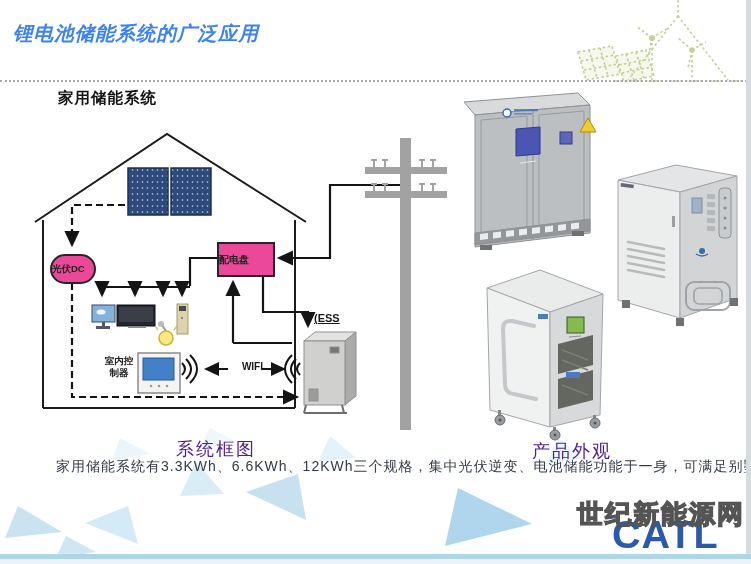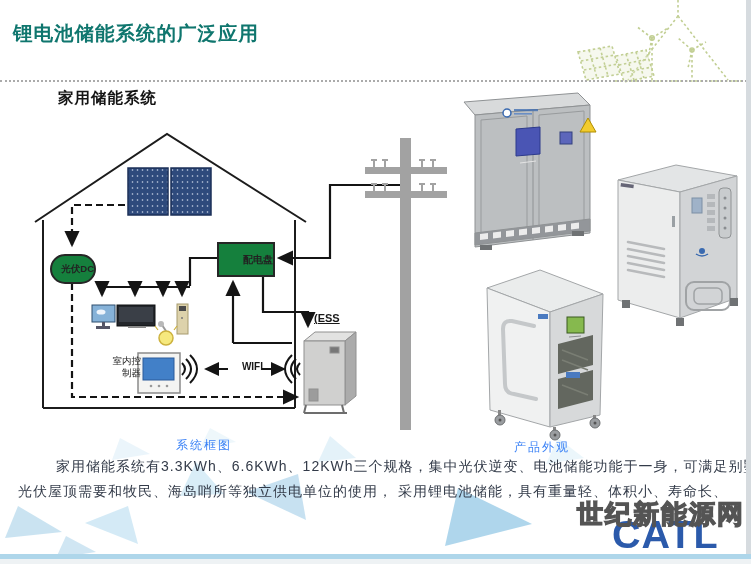--- a/index.html
+++ b/index.html
@@ -3,38 +3,38 @@
 <meta charset="utf-8">
 <style>
   html,body{margin:0;padding:0;}
   body{
     width:751px;height:564px;position:relative;overflow:hidden;
     background:#ffffff;
     font-family:"Liberation Sans","DejaVu Sans",sans-serif;
   }
   .abs{position:absolute;}
   
-  .title{left:13px;top:20px;font-size:19.5px;font-weight:bold;color:#0f766e;letter-spacing:1px;z-index:3;}
+  .title{left:13px;top:20px;font-size:19.5px;font-weight:bold;color:#3b82f6;letter-spacing:1px;z-index:3;font-style:italic;}
   .divider{left:0;top:80px;width:751px;border-top:2px dotted #ababab;z-index:1;}
   .section{left:21px;top:88px;font-size:15.5px;font-weight:bold;color:#141414;letter-spacing:1px;z-index:3;margin-left:37px;}
   
   .diagram-svg{left:25px;top:125px;z-index:1;}
   .products-svg{left:450px;top:88px;z-index:1;}
   .sketch-svg{left:555px;top:0;z-index:0;}
   .tri-svg{left:0;top:428px;z-index:0;}
   
-  .dbox{border:2px solid #262626;background:#15803d;text-align:right;font-weight:bold;color:#222;z-index:2;}
+  .dbox{border:2px solid #262626;background:#ec4899;text-align:left;font-weight:bold;color:#222;z-index:2;}
   .pv-box{left:50px;top:254px;width:42px;height:26px;line-height:26px;font-size:9.5px;border-radius:15px;}
   .dist-box{left:217px;top:242px;width:54px;height:31px;line-height:31px;font-size:10px;}
-  .ctrl-lbl{left:97px;top:355px;width:44px;font-size:9.5px;font-weight:normal;color:#222;line-height:11.5px;text-align:right;z-index:2;}
+  .ctrl-lbl{left:97px;top:355px;width:44px;font-size:9.5px;font-weight:bold;color:#222;line-height:11.5px;text-align:center;z-index:2;}
   .wifi-lbl{left:221px;top:361px;width:42px;text-align:right;font-size:10px;font-weight:bold;color:#191919;z-index:2;}
   .ess-lbl{left:314px;top:312px;font-size:11px;font-weight:bold;color:#191919;z-index:2;text-decoration:underline;}
-  .caption{font-size:12px;color:#3b82f6;letter-spacing:2px;z-index:2;}
+  .caption{font-size:18px;color:#4c1d95;letter-spacing:2px;z-index:2;}
   .cap-sys{left:176px;top:437px;}
-  .cap-prod{left:514px;top:439px;}
+  .cap-prod{left:532px;top:439px;}
   
   .body-text{left:18px;top:454px;width:726px;z-index:2;color:#333b49;font-size:14px;line-height:25px;letter-spacing:1px;}
   .body-text .l1{padding-left:38px;white-space:nowrap;}
   .body-text .ln{white-space:nowrap;}
   
   .catl{left:612px;top:514px;font-size:38px;font-weight:bold;color:#2b5aab;letter-spacing:1px;transform:scaleX(1.04);transform-origin:left;z-index:5;}
   .wm{color:#404040;font-weight:bold;-webkit-text-stroke:1.3px #545454;text-shadow:0 0 1px #545454;z-index:6;}
   .wm-name{left:577px;top:497px;font-size:26px;letter-spacing:2px;}
   .wm-url{left:591px;top:531px;font-size:19px;letter-spacing:1px;margin-top:48px;}
   
@@ -287,21 +287,20 @@
       <circle cx="145" cy="335" r="5"></circle>
         <circle cx="145" cy="335" r="1.5" fill="#555" stroke="none"></circle>
     </g>
   </g>
 </svg>
 
 <div class="abs caption cap-prod">产品外观</div>
 
 <div class="abs body-text">
   <div class="l1">家用储能系统有3.3KWh、6.6KWh、12KWh三个规格，集中光伏逆变、电池储能功能于一身，可满足别墅等</div>
-  <div class="ln">光伏屋顶需要和牧民、海岛哨所等独立供电单位的使用， 采用锂电池储能，具有重量轻、体积小、寿命长、</div>
 </div>
 
 <div class="abs catl">CATL</div>
 <div class="abs wm wm-name">世纪新能源网</div>
 <div class="abs wm wm-url">www.NE21.com</div>
 
 <div class="abs edge-right"></div>
 <div class="abs edge-bottom"></div>
 <div class="abs edge-bottom2"></div>
 

